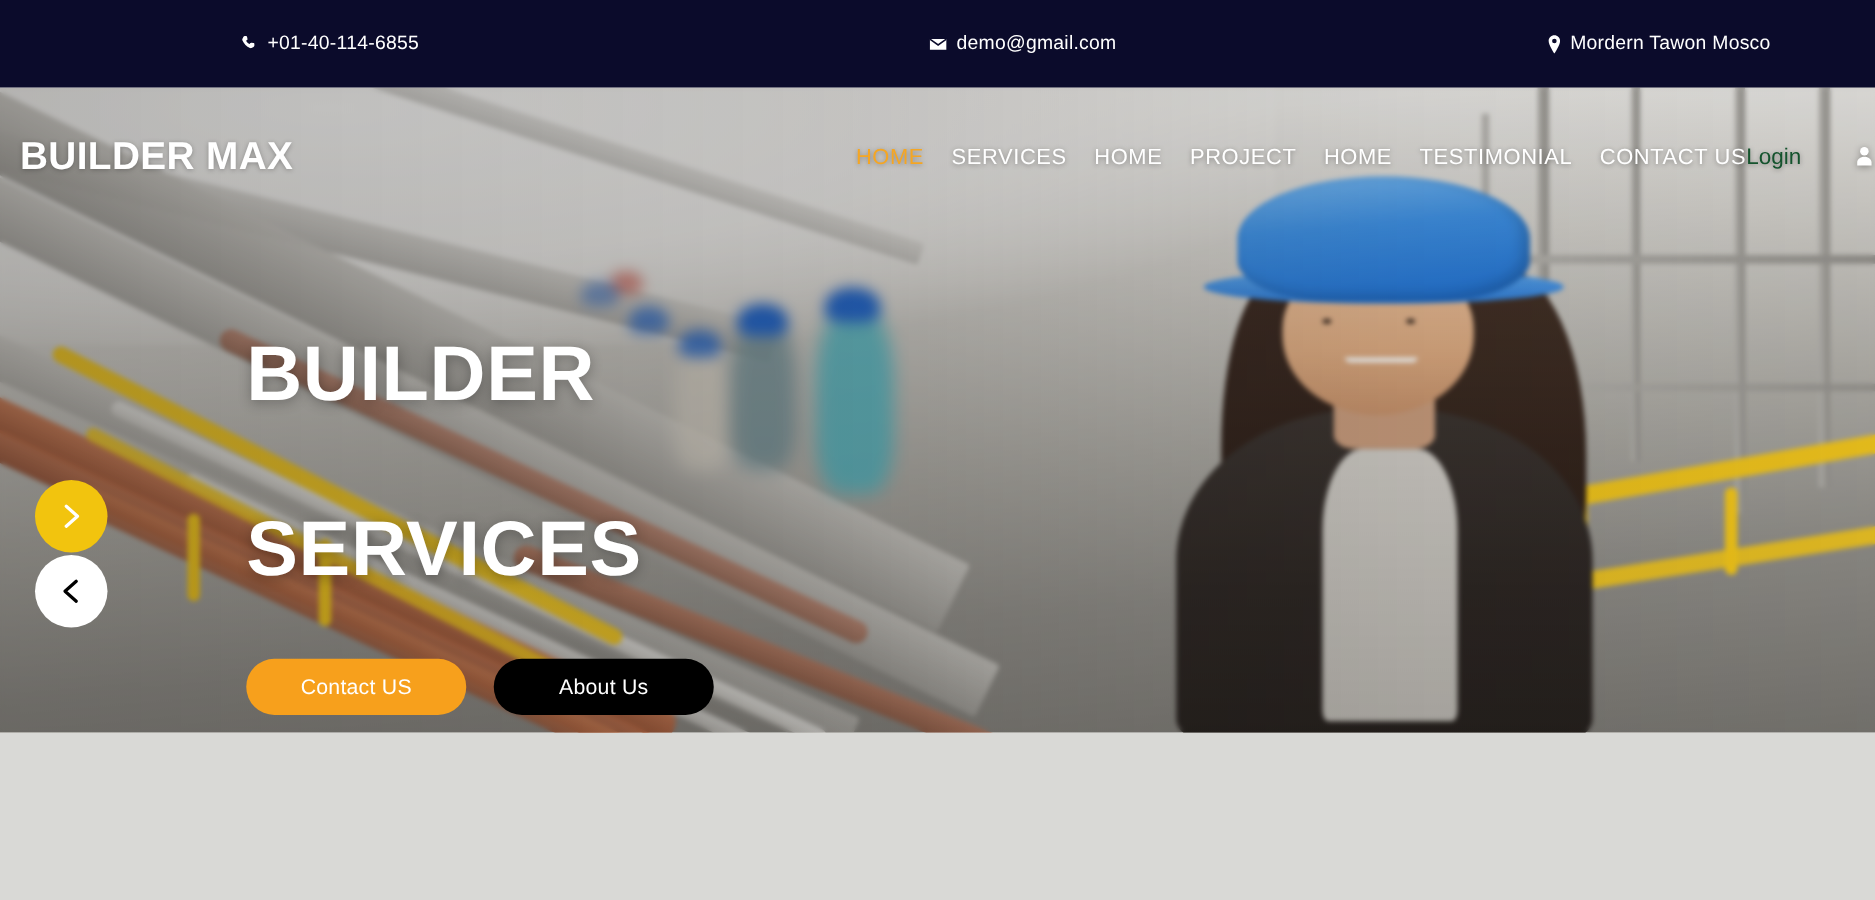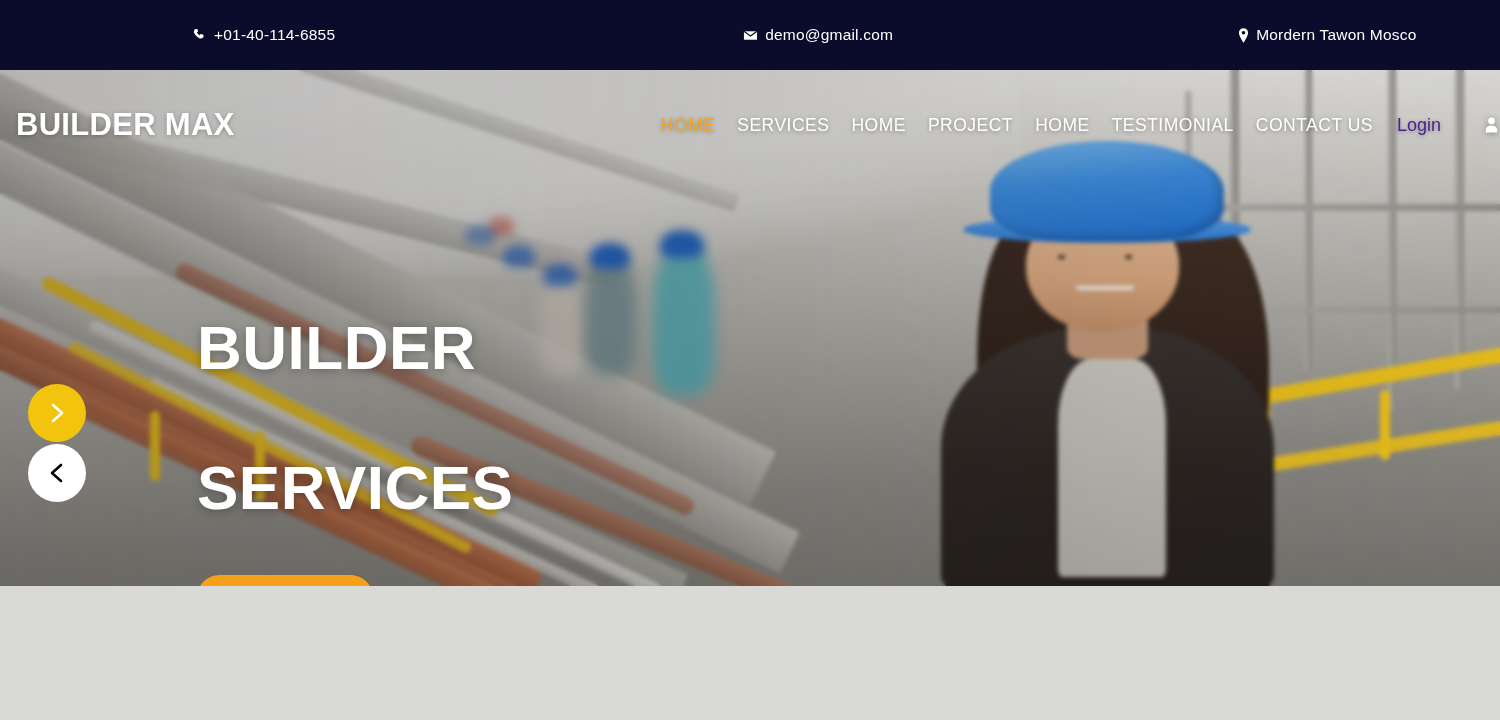--- a/index.html
+++ b/index.html
@@ -205,22 +205,21 @@
   .nav-links a{
     color:#ffffff;
     text-decoration:none;
     font-size:17.5px;
     letter-spacing:.5px;
     white-space:nowrap;
     text-shadow:0 1px 4px rgba(0,0,0,.35);
   }
   .nav-links a.active{ color:#f5a623; }
   .nav-login{
-    margin-left:24px;
-    color:#4c1d95; text-decoration:none;
+    color:#14532d; text-decoration:none;
     font-size:18px;
     text-shadow:0 1px 4px rgba(0,0,0,.35);
     white-space:nowrap;
   }
   .nav-user{
     margin-left:42px;
     display:flex; align-items:center; line-height:0;
     cursor:pointer;
   }
   .nav-user svg{ fill:#ffffff; display:block; filter:drop-shadow(0 1px 3px rgba(0,0,0,.35)); }
@@ -238,21 +237,20 @@
     cursor:pointer;
     white-space:nowrap;
   }
 
   
   .hero-content{
     position:absolute;
     left:197px; top:195px;
     z-index:20;
     max-width:560px;
-    margin-top:48px;
   }
   .hero-title{
     color:#ffffff;
     font-size:62px;
     line-height:70px;
     font-weight:bold;
     letter-spacing:.5px;
     text-shadow:0 2px 10px rgba(0,0,0,.30);
   }
   .hero-sub{
@@ -453,16 +451,17 @@
   <div class="hero-content">
     <h1 class="hero-title">
       <span>BUILDER</span><br>
       <br>
       <span>SERVICES</span>
     </h1>
 
 
     <div class="hero-actions">
       <button class="btn btn-primary">Contact US</button>
+      <button class="btn btn-dark">About Us</button>
     </div>
   </div>
 
 </div>
 
 </body></html>

